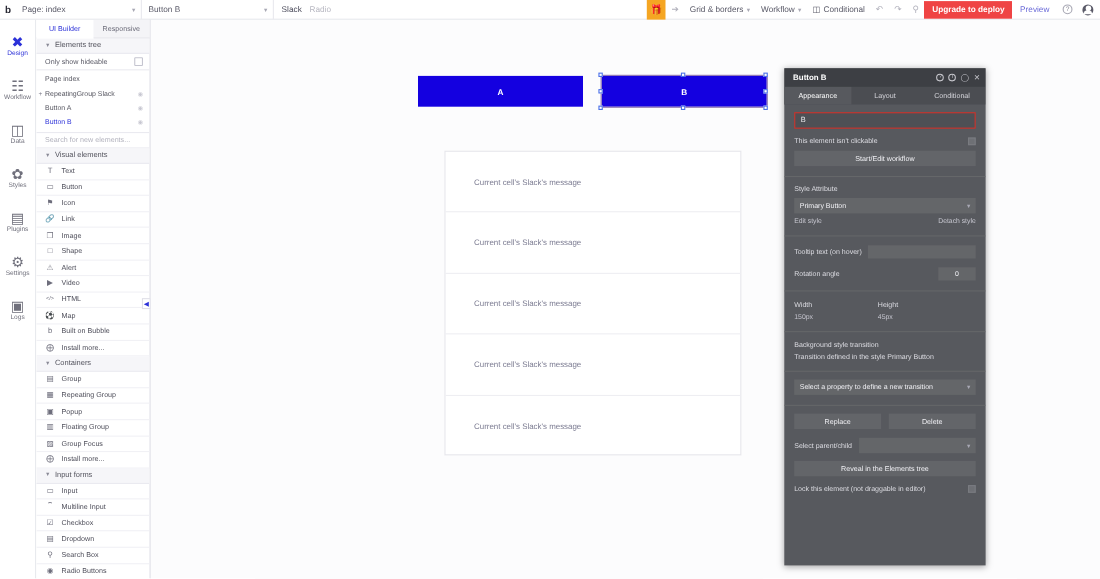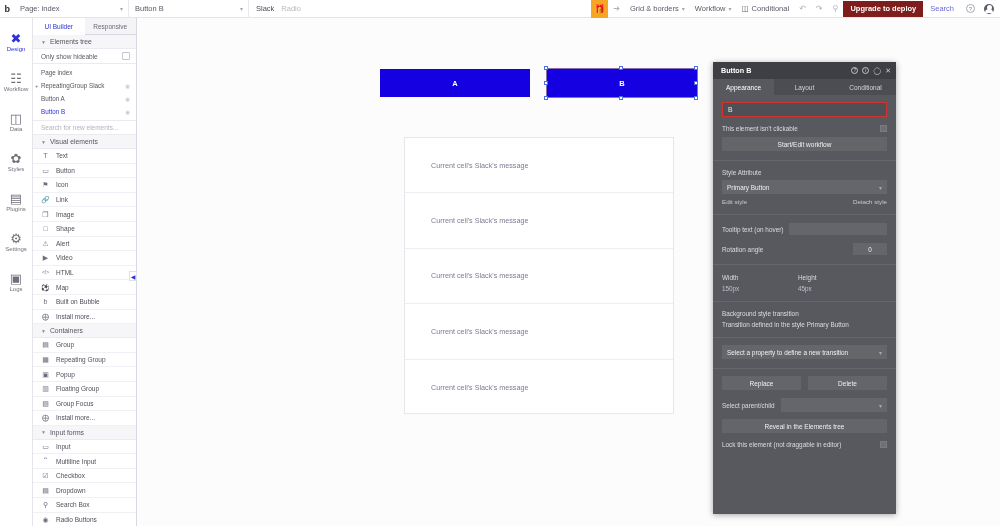--- a/index.html
+++ b/index.html
@@ -28,21 +28,21 @@
   .tb-edit{ padding:0 7px; font-size:7.5px; color:#4a4a5a;}
   .tb-saved{ font-size:7.5px; color:#b8b8c2;}
   .tb-right{ margin-left:auto; display:flex; align-items:center; height:18px; }
   .gift{
     width:17px; height:18px; background:#f5a623; color:#fff;
     display:flex; align-items:center; justify-content:center; font-size:9px;
   }
   .tb-icon{ padding:0 5px; color:#b0b0bb; font-size:8px; display:flex; align-items:center; height:18px;}
   .tb-item{ padding:0 5px; font-size:7.5px; color:#5a5a68; display:flex; align-items:center; gap:3px; height:18px;}
   .deploy{
-    background:#7f1d1d; color:#fff; font-size:7.5px; font-weight:bold;
+    background:#ef4444; color:#fff; font-size:7.5px; font-weight:bold;
     padding:0 7px; height:16px; display:flex; align-items:center;
   }
   .preview{ padding:0 7px; font-size:7.5px; color:#6b6bd8;}
   .round-ic{ width:9px;height:9px;border-radius:50%;border:1px solid #a8a8b4;display:flex;align-items:center;justify-content:center;font-size:6px;color:#8a8a96;}
   .avatar{ width:10px;height:10px;border-radius:50%;background:#5a5a68; margin:0 6px 0 4px; position:relative;}
   .avatar:after{content:"";position:absolute;left:2.5px;top:1.5px;width:5px;height:5px;border-radius:50%;background:#fff;}
   .avatar:before{content:"";position:absolute;left:1px;bottom:0.5px;width:8px;height:4px;border-radius:4px 4px 0 0;background:#fff;}
 
   
   .rail{
@@ -209,21 +209,21 @@
         <span class="caret">▾</span>
       </div>
       <div class="tb-item">
         <span>◫</span>
         <span>Conditional</span>
       </div>
       <div class="tb-icon">↶</div>
       <div class="tb-icon">↷</div>
       <div class="tb-icon">⚲</div>
       <div class="deploy">Upgrade to deploy</div>
-      <div class="preview">Search</div>
+      <div class="preview">Preview</div>
       <div class="tb-icon">
           <span class="round-ic">?</span>
         </div>
       <div class="avatar"></div>
     </div>
   </div>
 
   <div class="rail">
     <div class="rail-item active">
       <span class="rail-gl">✖</span>

